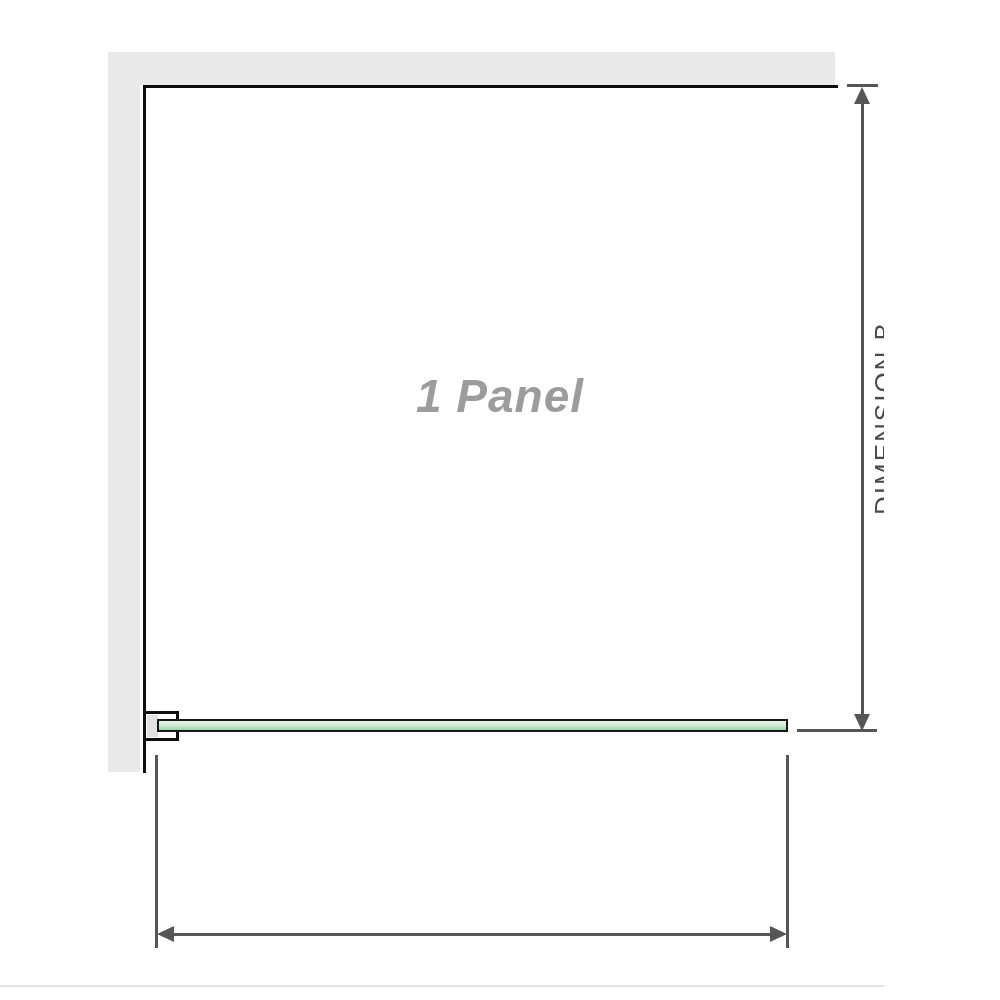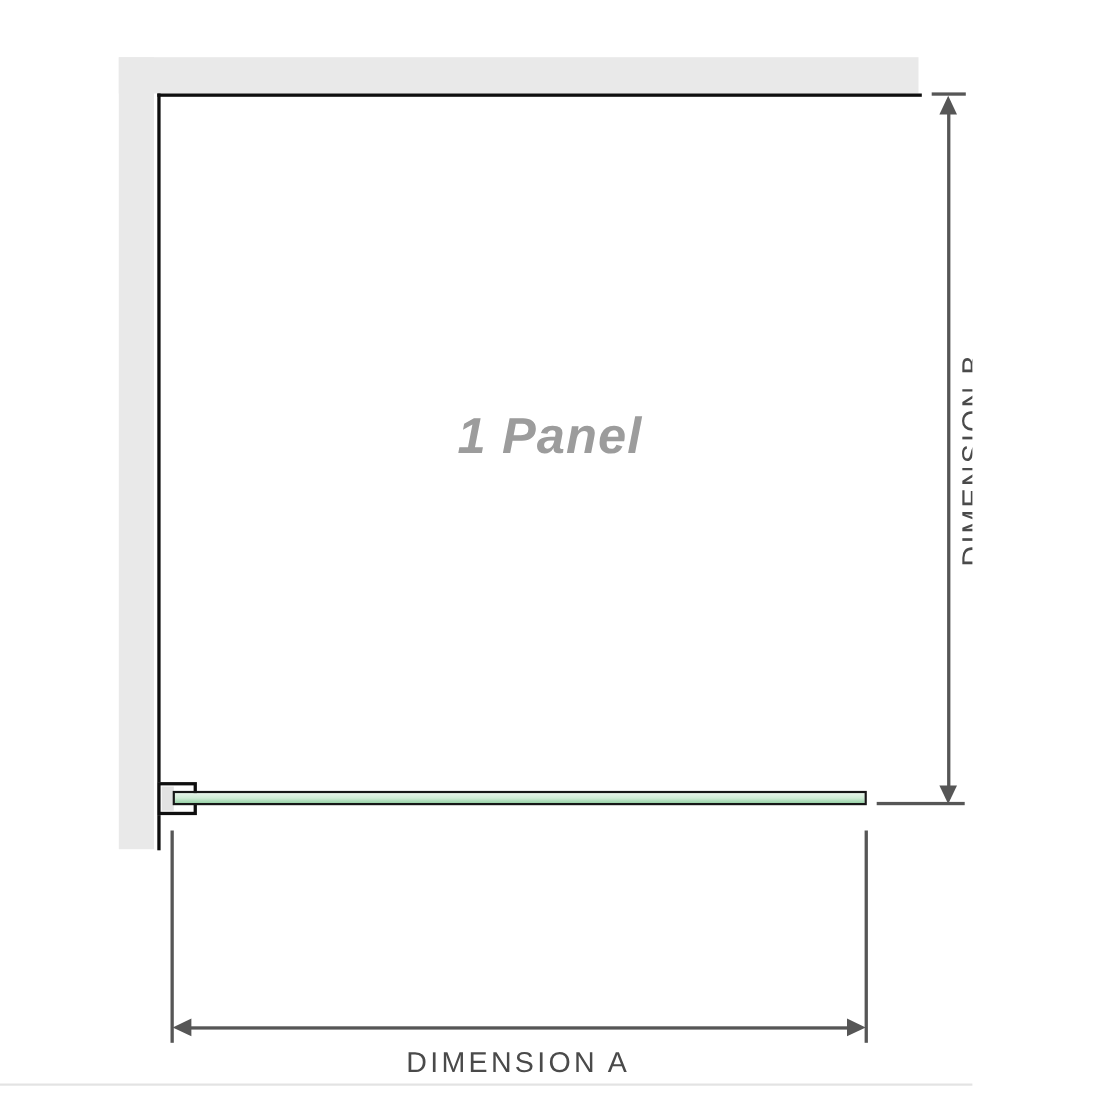--- a/index.html
+++ b/index.html
@@ -141,17 +141,16 @@
   <div class="abs dim-line-v"></div>
   <div class="abs arrow arrow-up"></div>
   <div class="abs arrow arrow-down"></div>
   <div class="abs dim-label dim-label-b">DIMENSION B</div>
 
   <div class="abs ext-line-left"></div>
   <div class="abs ext-line-right"></div>
   <div class="abs dim-line-h"></div>
   <div class="abs arrow arrow-left"></div>
   <div class="abs arrow arrow-right"></div>
-  <div class="abs dim-label dim-label-a">DIMENSION A</div>
 
   <div class="abs bottom-divider"></div>
 
 </div>
 
 </body></html>

